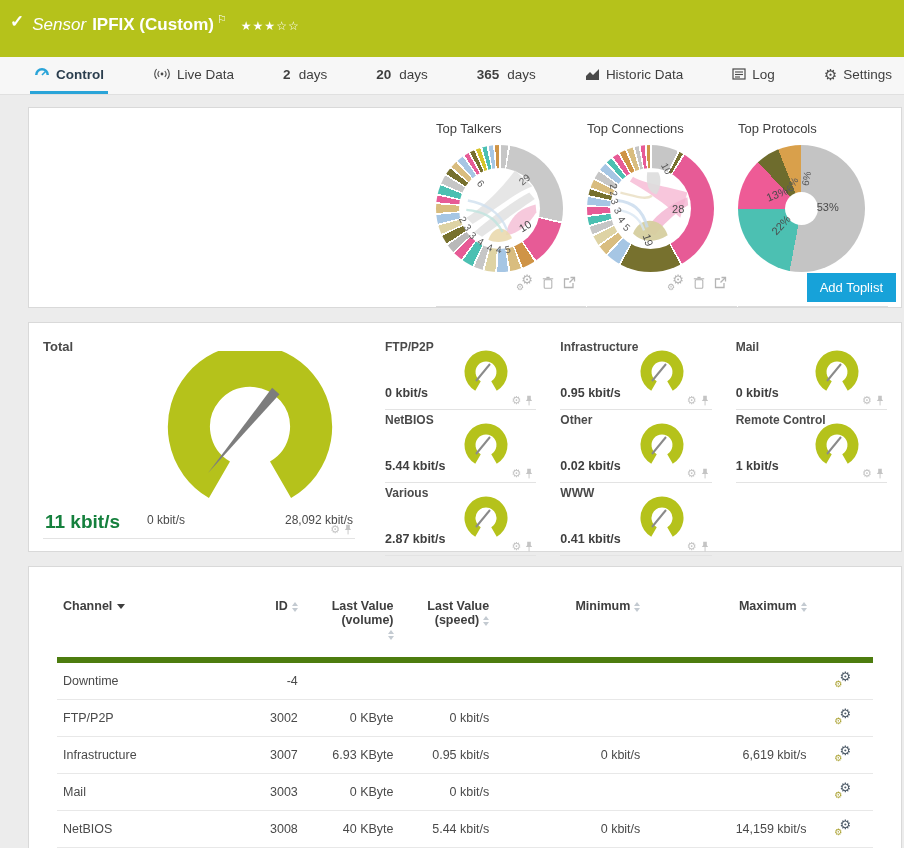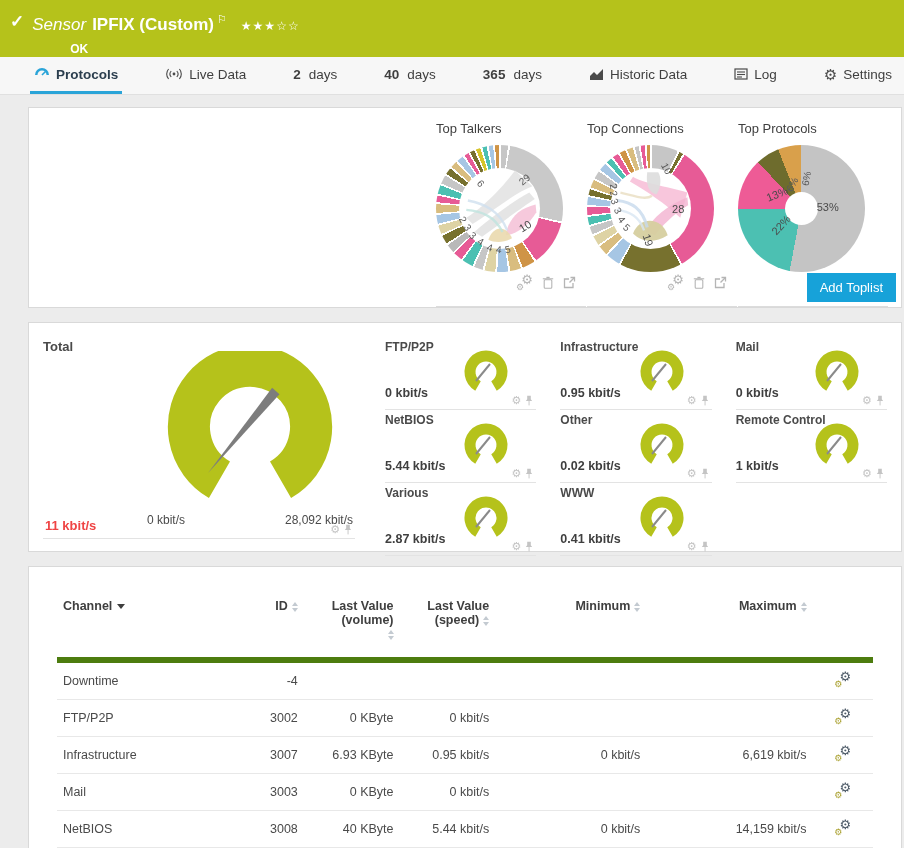--- a/index.html
+++ b/index.html
@@ -54,21 +54,21 @@
     border:none; font-size:13px; font-family:"Liberation Sans",sans-serif;
     padding:7px 13px; cursor:pointer; }
 
   
   .panel-gauges { height:230px; padding:14px 14px 0 14px; display:flex; }
   .total-cell { width:312px; position:relative; border-bottom:1px solid #e3e3e3; height:202px; flex:none; }
   .total-label { font-size:13px; font-weight:700; color:#4a4a4a; }
   .big-gauge { position:absolute; left:112px; top:14px; }
   .scale-row { position:absolute; left:104px; top:176px; width:206px; display:flex;
     justify-content:space-between; font-size:12px; color:#4a4a4a; }
-  .total-value { position:absolute; left:2px; bottom:5px; font-size:13px; font-weight:700; color:#ef4444; }
+  .total-value { position:absolute; left:2px; bottom:5px; font-size:19px; font-weight:700; color:#15803d; }
   .cell-icons { position:absolute; right:3px; bottom:3px; display:flex; gap:4px; align-items:center; color:#c4c4c4; }
   .cell-icons .gearchar { font-size:11px; line-height:1; cursor:pointer; }
   .cell-icons svg { cursor:pointer; }
 
   .gauge-grid { flex:1; display:grid; grid-template-columns:repeat(3,1fr); column-gap:24px;
     grid-auto-rows:73px; margin-left:30px; }
   .gcell { position:relative; border-bottom:1px solid #e3e3e3; }
   .gcell .glabel { font-size:12px; font-weight:700; color:#4a4a4a; padding-top:3px; display:block; }
   .gcell .gvalue { position:absolute; left:0; bottom:9px; font-size:12.5px; font-weight:700; color:#3f3f3f; }
   .gcell svg.small-gauge { position:absolute; right:24px; top:11px; }
@@ -95,48 +95,47 @@
 </style>
 </head>
 <body>
 
 <div class="greenbar">
   <span class="check">✓</span>
   <div>
     <div class="title-line">
       <span class="kind">Sensor</span><span class="name">IPFIX (Custom)</span><span class="flag">⚐</span><span class="stars"><span>★★★</span><span>☆☆</span></span>
     </div>
-    <div class="status-ok">OK</div>
   </div>
 </div>
 
 <div class="tabbar">
   <div class="tab active">
     <svg width="16" height="14" viewBox="0 0 16 14">
       <path d="M8 1 A7 7 0 0 1 15 8 L12.5 8 A4.5 4.5 0 0 0 8 3.5 A4.5 4.5 0 0 0 3.5 8 L1 8 A7 7 0 0 1 8 1 Z" fill="#2aa4d8"></path>
       <path d="M8 8 L11.5 4.5" stroke="#2aa4d8" stroke-width="1.6"></path>
     </svg>
-    <span>Protocols</span>
+    <span>Control</span>
   </div>
   <div class="tab">
     <svg width="18" height="12" viewBox="0 0 18 12">
       <circle cx="9" cy="6" r="1.4" fill="#4a4a4a"></circle>
       <path d="M6.2 3 A4.5 4.5 0 0 0 6.2 9" fill="none" stroke="#4a4a4a" stroke-width="1.1"></path>
       <path d="M11.8 3 A4.5 4.5 0 0 1 11.8 9" fill="none" stroke="#4a4a4a" stroke-width="1.1"></path>
       <path d="M3.6 1 A7.5 7.5 0 0 0 3.6 11" fill="none" stroke="#4a4a4a" stroke-width="1.1"></path>
       <path d="M14.4 1 A7.5 7.5 0 0 1 14.4 11" fill="none" stroke="#4a4a4a" stroke-width="1.1"></path>
     </svg>
     <span>Live Data</span>
   </div>
   <div class="tab">
     <span class="num">2</span>
       <span>days</span>
   </div>
   <div class="tab">
-    <span class="num">40</span>
+    <span class="num">20</span>
       <span>days</span>
   </div>
   <div class="tab">
     <span class="num">365</span>
       <span>days</span>
   </div>
   <div class="tab">
     <svg width="15" height="13" viewBox="0 0 15 13">
       <path d="M1 12 L1 8 L5 4 L8 7 L14 1 L14 12 Z" fill="#4a4a4a"></path>
     </svg>

